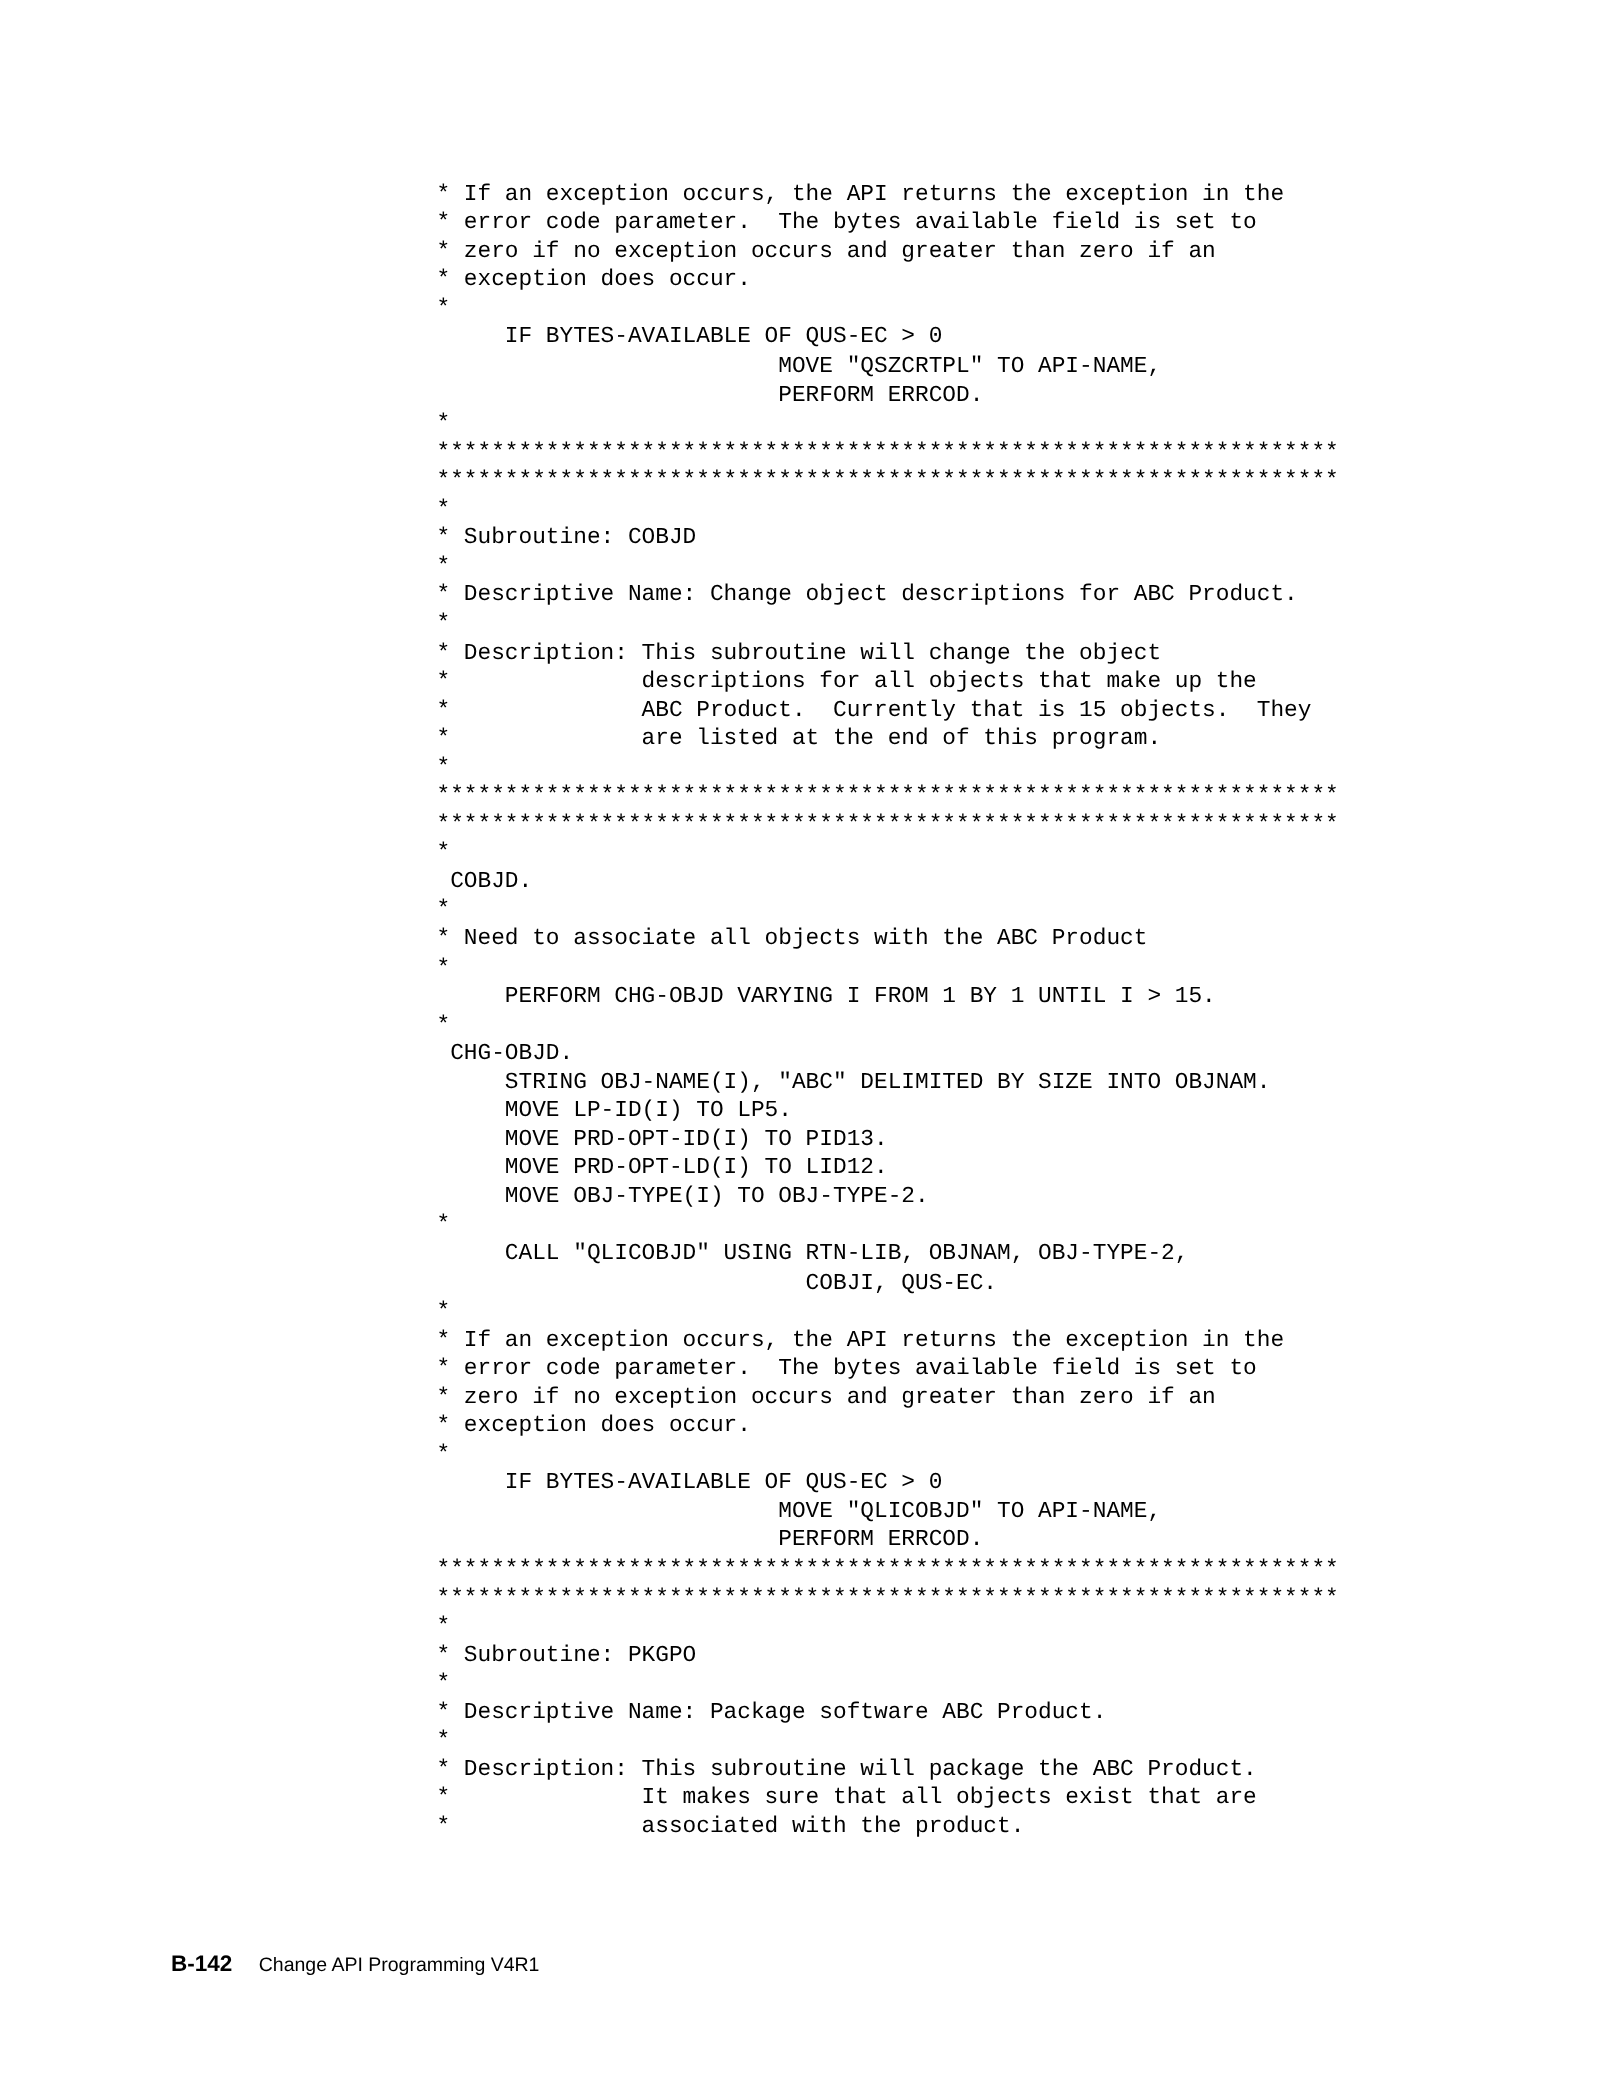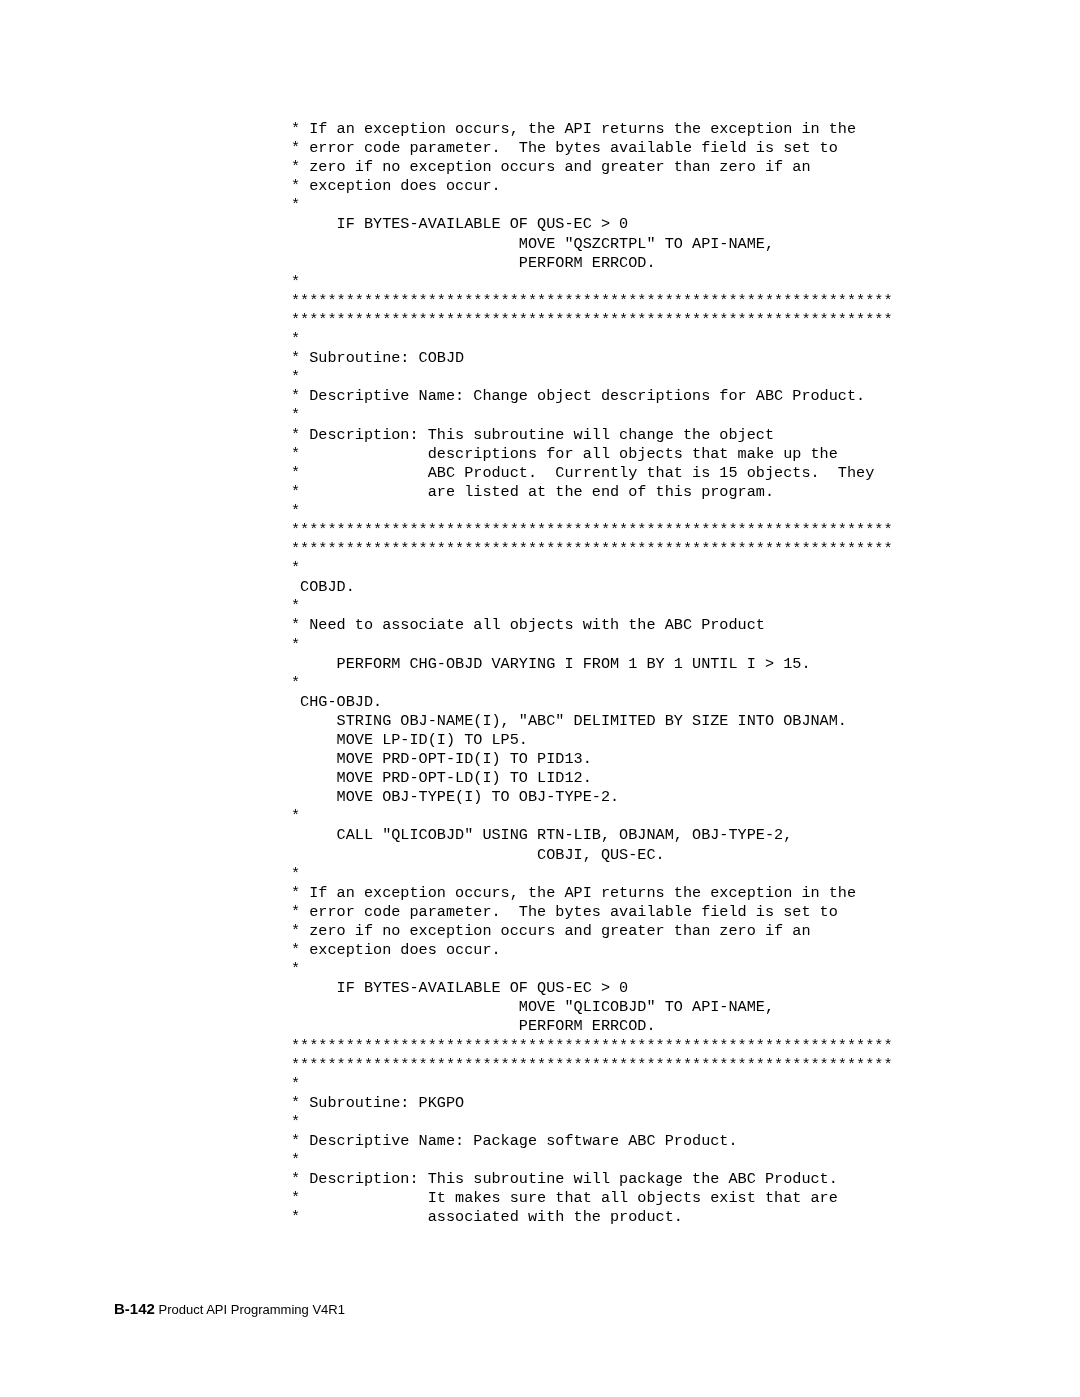--- a/index.html
+++ b/index.html
@@ -30,21 +30,21 @@
     position: absolute;
     left: 114px;
     bottom: 78px;
     font-family: Arial, Helvetica, sans-serif;
     font-size: 13px;
     color: #000;
   }
   .footer .pn {
     font-weight: 700;
     font-size: 15px;
-    margin-right: 0;
+    margin-right: 14px;
   }
 </style>
 </head>
 <body>
 
 <div class="page">
   <div class="code-block" id="code-target">* If an exception occurs, the API returns the exception in the
 * error code parameter.  The bytes available field is set to
 * zero if no exception occurs and greater than zero if an
 * exception does occur.
@@ -97,15 +97,15 @@
 *
 * Subroutine: PKGPO
 *
 * Descriptive Name: Package software ABC Product.
 *
 * Description: This subroutine will package the ABC Product.
 *              It makes sure that all objects exist that are
 *              associated with the product.</div>
   <div class="footer">
     <span class="pn">B-142</span>
-    <span>Product API Programming V4R1</span>
+    <span>Change API Programming V4R1</span>
   </div>
 </div>
 
 </body></html>

